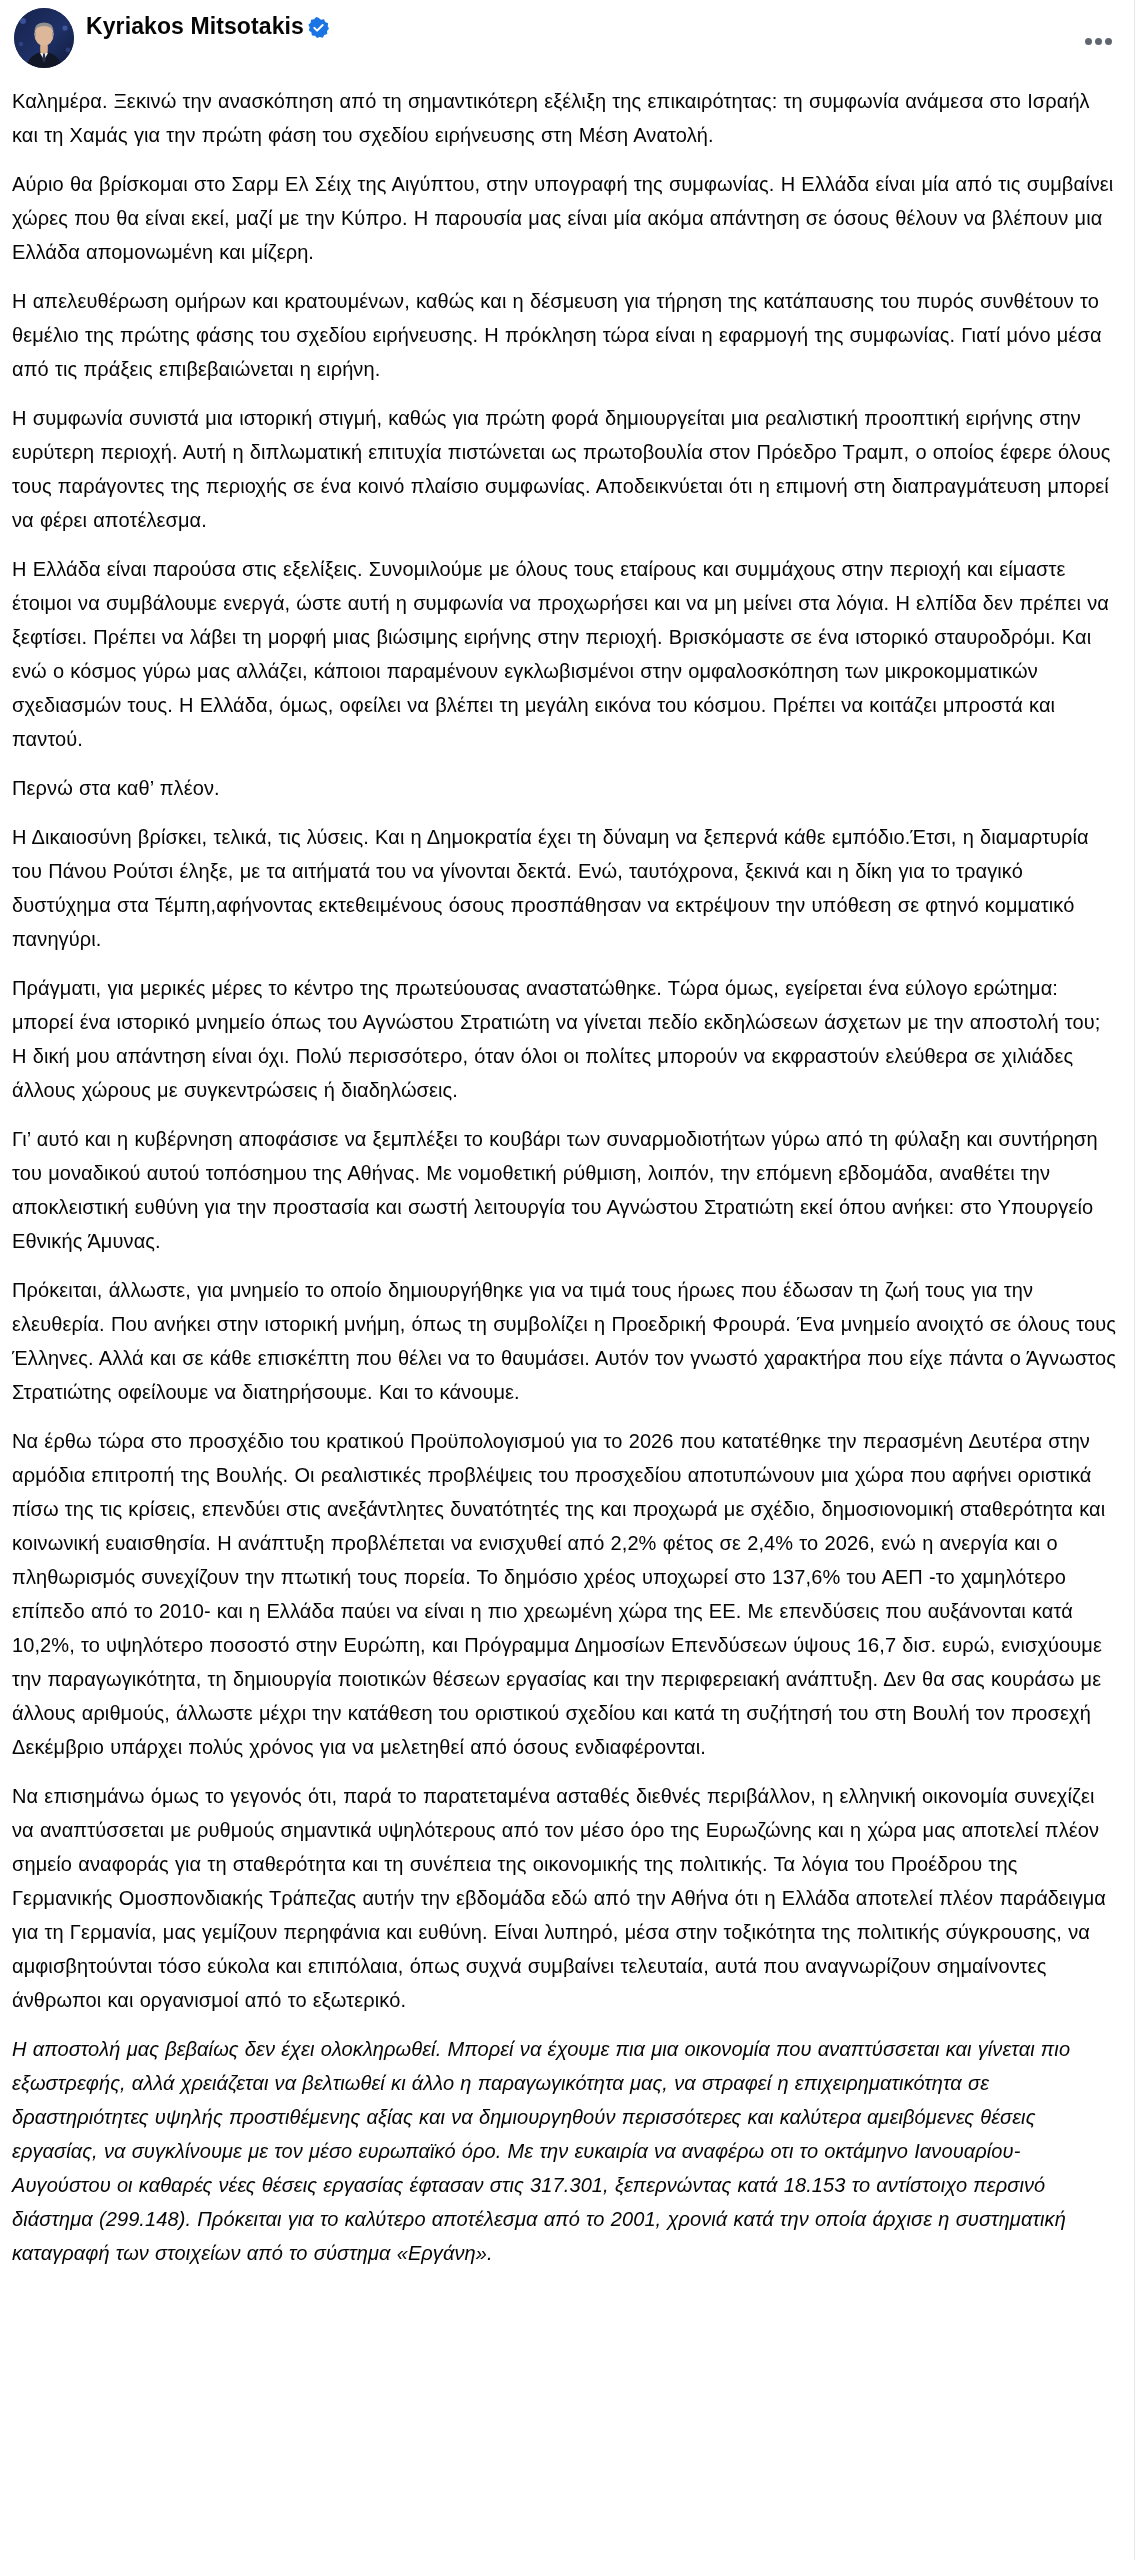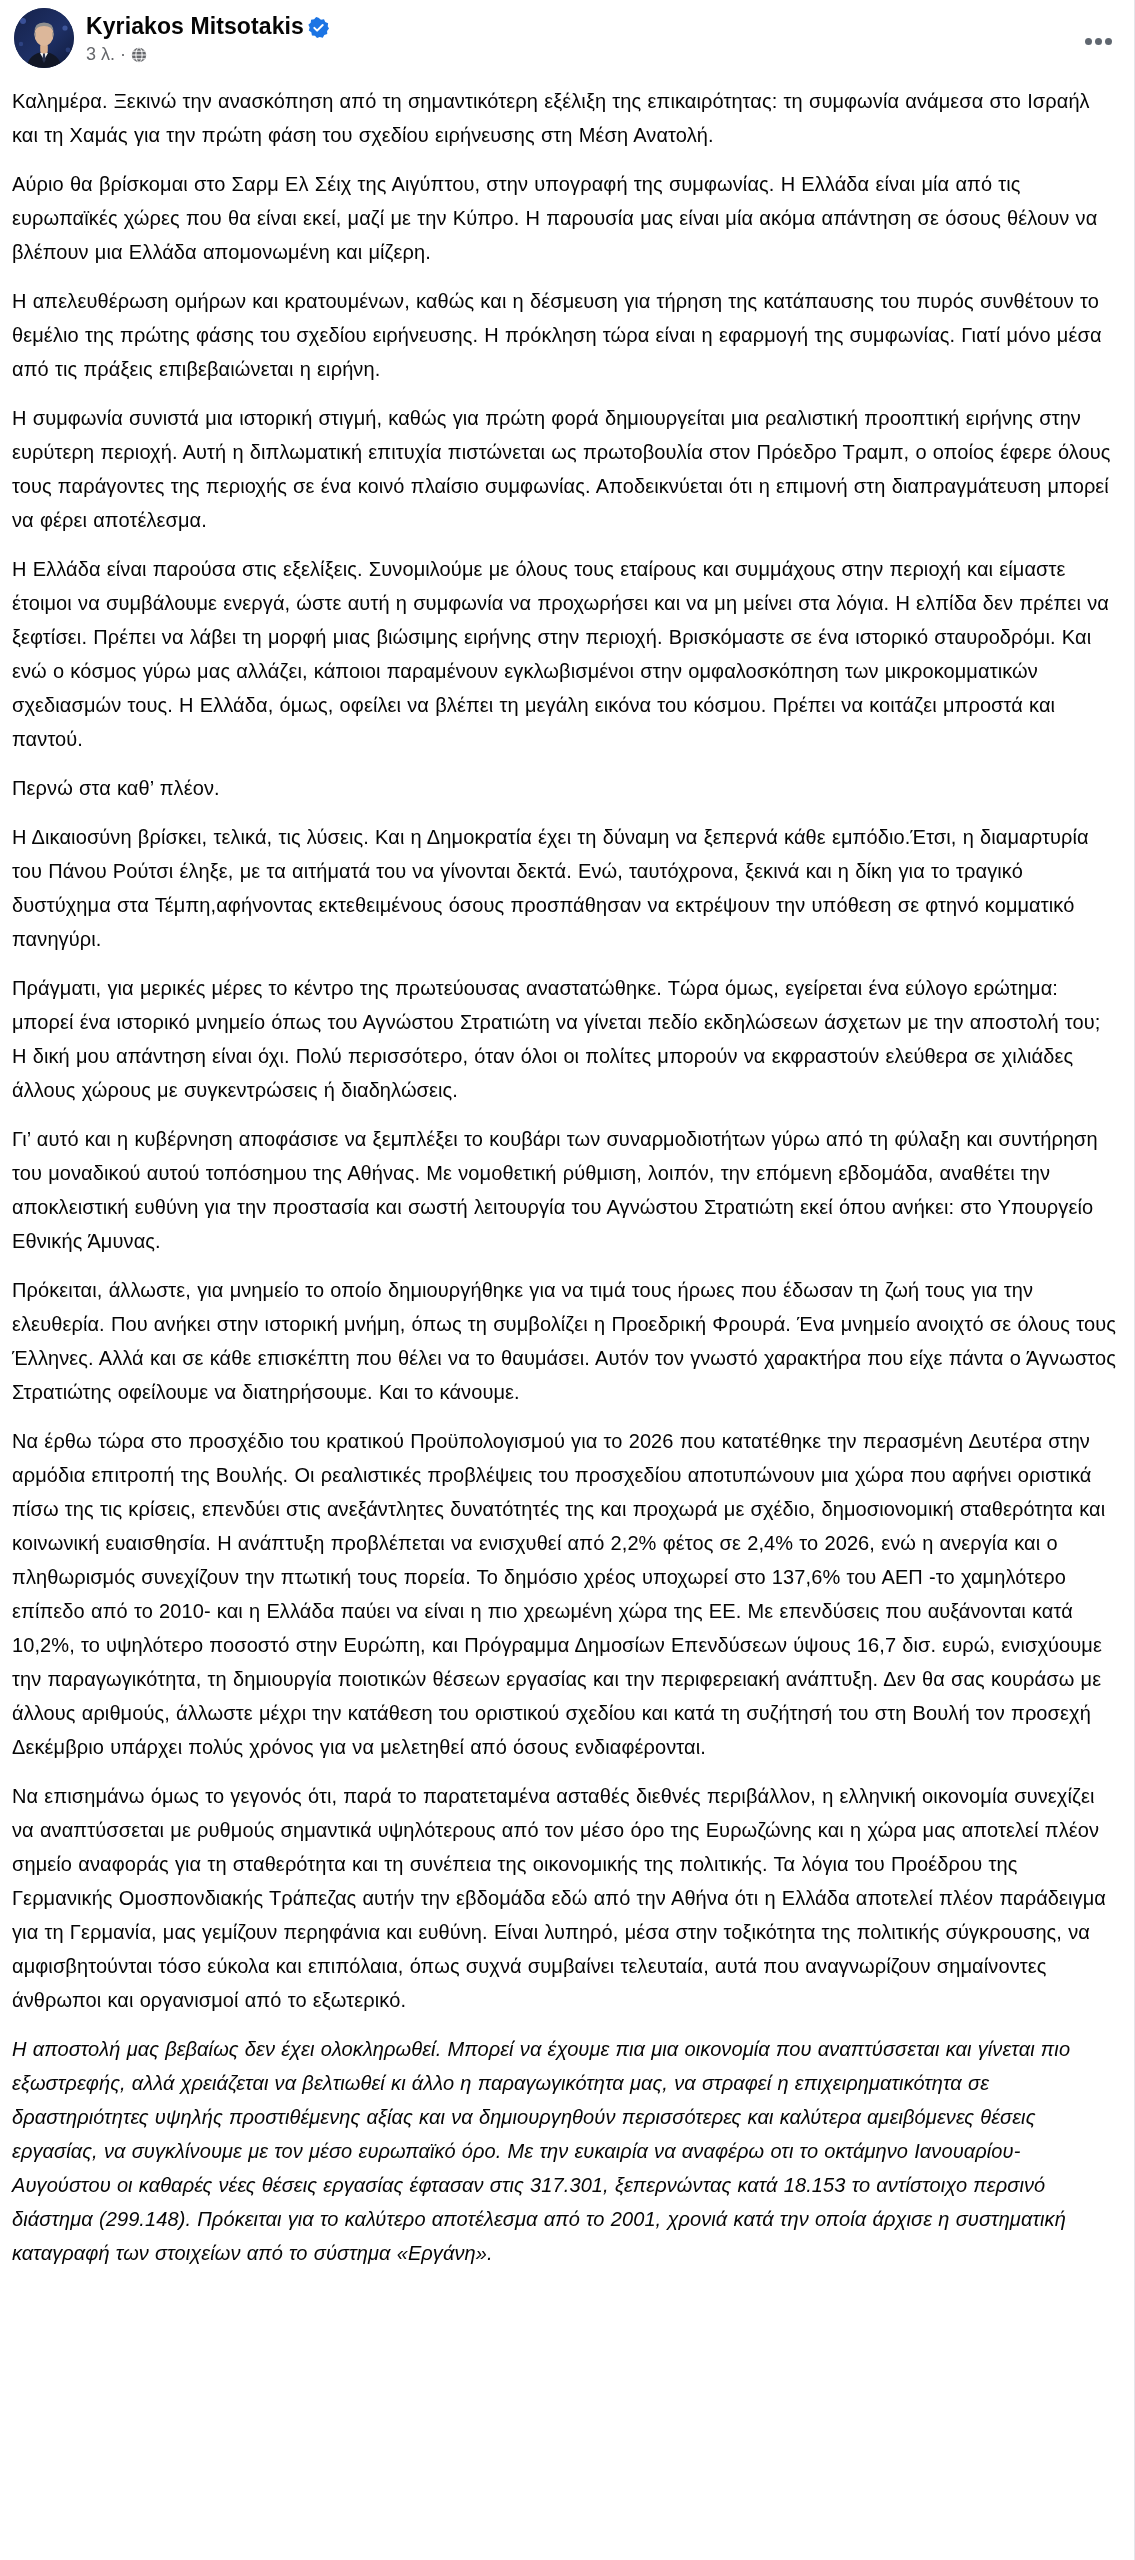--- a/index.html
+++ b/index.html
@@ -143,44 +143,33 @@
     <div class="header-info">
       <div class="author-row">
         <span class="author-name">Kyriakos Mitsotakis</span>
         <span class="verified-badge">
           <svg viewBox="0 0 24 24" width="21" height="21" aria-hidden="true">
             <path fill="#1b74e4" d="M12 0.8 L14.8 3 L18.3 2.5 L19.7 5.8 L23 7.2 L22.5 10.7 L24 13.2 L21.8 15.9 L22 19.4 L18.6 20.5 L16.9 23.6 L13.4 22.8 L10.3 24 L8 21.3 L4.5 21 L3.8 17.5 L0.9 15.5 L1.9 12.1 L0.4 8.9 L3.1 6.6 L3.5 3.1 L7 2.6 L9.3 0 Z"></path>
             <path d="M7.2 12.4 l3.2 3.2 L16.8 9.2" stroke="#ffffff" stroke-width="2.3" fill="none" stroke-linecap="round" stroke-linejoin="round"></path>
           </svg>
         </span>
       </div>
-      <div class="meta-row">
-        <span class="meta-timestamp">3 λ.</span>
-        <span class="meta-separator">·</span>
-        <span class="globe-wrap">
-          <svg viewBox="0 0 16 16" width="16" height="16" aria-hidden="true">
-            <circle cx="8" cy="8" r="7.2" fill="#65676b"></circle>
-            <ellipse cx="8" cy="8" rx="3.1" ry="7.2" fill="none" stroke="#ffffff" stroke-width="1"></ellipse>
-            <path d="M0.8 8 H15.2 M2 4.2 H14 M2 11.8 H14" stroke="#ffffff" stroke-width="1" fill="none"></path>
-          </svg>
-        </span>
-      </div>
     </div>
 
     <button class="more-btn" aria-label="more options">
       <span class="dot"></span>
       <span class="dot"></span>
       <span class="dot"></span>
     </button>
 
   </div>
 
   <div class="post-content">
       <p class="post-paragraph">Καλημέρα. Ξεκινώ την ανασκόπηση από τη σημαντικότερη εξέλιξη της επικαιρότητας: τη συμφωνία ανάμεσα στο Ισραήλ και τη Χαμάς για την πρώτη φάση του σχεδίου ειρήνευσης στη Μέση Ανατολή.</p>
-      <p class="post-paragraph">Αύριο θα βρίσκομαι στο Σαρμ Ελ Σέιχ της Αιγύπτου, στην υπογραφή της συμφωνίας. Η Ελλάδα είναι μία από τις ευρωπαϊκές χώρες που θα είναι εκεί, μαζί με την Κύπρο. Η παρουσία μας είναι μία ακόμα απάντηση σε όσους θέλουν να βλέπουν μια Ελλάδα απομονωμένη και μίζερη.</p>
+      <p class="post-paragraph">Αύριο θα βρίσκομαι στο Σαρμ Ελ Σέιχ της Αιγύπτου, στην υπογραφή της συμφωνίας. Η Ελλάδα είναι μία από τις συμβαίνει χώρες που θα είναι εκεί, μαζί με την Κύπρο. Η παρουσία μας είναι μία ακόμα απάντηση σε όσους θέλουν να βλέπουν μια Ελλάδα απομονωμένη και μίζερη.</p>
       <p class="post-paragraph">Η απελευθέρωση ομήρων και κρατουμένων, καθώς και η δέσμευση για τήρηση της κατάπαυσης του πυρός συνθέτουν το θεμέλιο της πρώτης φάσης του σχεδίου ειρήνευσης. Η πρόκληση τώρα είναι η εφαρμογή της συμφωνίας. Γιατί μόνο μέσα από τις πράξεις επιβεβαιώνεται η ειρήνη.</p>
       <p class="post-paragraph">Η συμφωνία συνιστά μια ιστορική στιγμή, καθώς για πρώτη φορά δημιουργείται μια ρεαλιστική προοπτική ειρήνης στην ευρύτερη περιοχή. Αυτή η διπλωματική επιτυχία πιστώνεται ως πρωτοβουλία στον Πρόεδρο Τραμπ, ο οποίος έφερε όλους τους παράγοντες της περιοχής σε ένα κοινό πλαίσιο συμφωνίας. Αποδεικνύεται ότι η επιμονή στη διαπραγμάτευση μπορεί να φέρει αποτέλεσμα.</p>
       <p class="post-paragraph">Η Ελλάδα είναι παρούσα στις εξελίξεις. Συνομιλούμε με όλους τους εταίρους και συμμάχους στην περιοχή και είμαστε έτοιμοι να συμβάλουμε ενεργά, ώστε αυτή η συμφωνία να προχωρήσει και να μη μείνει στα λόγια. Η ελπίδα δεν πρέπει να ξεφτίσει. Πρέπει να λάβει τη μορφή μιας βιώσιμης ειρήνης στην περιοχή. Βρισκόμαστε σε ένα ιστορικό σταυροδρόμι. Και ενώ ο κόσμος γύρω μας αλλάζει, κάποιοι παραμένουν εγκλωβισμένοι στην ομφαλοσκόπηση των μικροκομματικών σχεδιασμών τους. Η Ελλάδα, όμως, οφείλει να βλέπει τη μεγάλη εικόνα του κόσμου. Πρέπει να κοιτάζει μπροστά και παντού.</p>
       <p class="post-paragraph">Περνώ στα καθ’ πλέον.</p>
       <p class="post-paragraph">Η Δικαιοσύνη βρίσκει, τελικά, τις λύσεις. Και η Δημοκρατία έχει τη δύναμη να ξεπερνά κάθε εμπόδιο.Έτσι, η διαμαρτυρία του Πάνου Ρούτσι έληξε, με τα αιτήματά του να γίνονται δεκτά. Ενώ, ταυτόχρονα, ξεκινά και η δίκη για το τραγικό δυστύχημα στα Τέμπη,αφήνοντας εκτεθειμένους όσους προσπάθησαν να εκτρέψουν την υπόθεση σε φτηνό κομματικό πανηγύρι.</p>
       <p class="post-paragraph">Πράγματι, για μερικές μέρες το κέντρο της πρωτεύουσας αναστατώθηκε. Τώρα όμως, εγείρεται ένα εύλογο ερώτημα: μπορεί ένα ιστορικό μνημείο όπως του Αγνώστου Στρατιώτη να γίνεται πεδίο εκδηλώσεων άσχετων με την αποστολή του; Η δική μου απάντηση είναι όχι. Πολύ περισσότερο, όταν όλοι οι πολίτες μπορούν να εκφραστούν ελεύθερα σε χιλιάδες άλλους χώρους με συγκεντρώσεις ή διαδηλώσεις.</p>
       <p class="post-paragraph">Γι’ αυτό και η κυβέρνηση αποφάσισε να ξεμπλέξει το κουβάρι των συναρμοδιοτήτων γύρω από τη φύλαξη και συντήρηση του μοναδικού αυτού τοπόσημου της Αθήνας. Με νομοθετική ρύθμιση, λοιπόν, την επόμενη εβδομάδα, αναθέτει την αποκλειστική ευθύνη για την προστασία και σωστή λειτουργία του Αγνώστου Στρατιώτη εκεί όπου ανήκει: στο Υπουργείο Εθνικής Άμυνας.</p>
       <p class="post-paragraph">Πρόκειται, άλλωστε, για μνημείο το οποίο δημιουργήθηκε για να τιμά τους ήρωες που έδωσαν τη ζωή τους για την ελευθερία. Που ανήκει στην ιστορική μνήμη, όπως τη συμβολίζει η Προεδρική Φρουρά. Ένα μνημείο ανοιχτό σε όλους τους Έλληνες. Αλλά και σε κάθε επισκέπτη που θέλει να το θαυμάσει. Αυτόν τον γνωστό χαρακτήρα που είχε πάντα ο Άγνωστος Στρατιώτης οφείλουμε να διατηρήσουμε. Και το κάνουμε.</p>
       <p class="post-paragraph">Να έρθω τώρα στο προσχέδιο του κρατικού Προϋπολογισμού για το 2026 που κατατέθηκε την περασμένη Δευτέρα στην αρμόδια επιτροπή της Βουλής. Οι ρεαλιστικές προβλέψεις του προσχεδίου αποτυπώνουν μια χώρα που αφήνει οριστικά πίσω της τις κρίσεις, επενδύει στις ανεξάντλητες δυνατότητές της και προχωρά με σχέδιο, δημοσιονομική σταθερότητα και κοινωνική ευαισθησία. Η ανάπτυξη προβλέπεται να ενισχυθεί από 2,2% φέτος σε 2,4% το 2026, ενώ η ανεργία και ο πληθωρισμός συνεχίζουν την πτωτική τους πορεία. Το δημόσιο χρέος υποχωρεί στο 137,6% του ΑΕΠ -το χαμηλότερο επίπεδο από το 2010- και η Ελλάδα παύει να είναι η πιο χρεωμένη χώρα της ΕΕ. Με επενδύσεις που αυξάνονται κατά 10,2%, το υψηλότερο ποσοστό στην Ευρώπη, και Πρόγραμμα Δημοσίων Επενδύσεων ύψους 16,7 δισ. ευρώ, ενισχύουμε την παραγωγικότητα, τη δημιουργία ποιοτικών θέσεων εργασίας και την περιφερειακή ανάπτυξη. Δεν θα σας κουράσω με άλλους αριθμούς, άλλωστε μέχρι την κατάθεση του οριστικού σχεδίου και κατά τη συζήτησή του στη Βουλή τον προσεχή Δεκέμβριο υπάρχει πολύς χρόνος για να μελετηθεί από όσους ενδιαφέρονται.</p>
       <p class="post-paragraph">Να επισημάνω όμως το γεγονός ότι, παρά το παρατεταμένα ασταθές διεθνές περιβάλλον, η ελληνική οικονομία συνεχίζει να αναπτύσσεται με ρυθμούς σημαντικά υψηλότερους από τον μέσο όρο της Ευρωζώνης και η χώρα μας αποτελεί πλέον σημείο αναφοράς για τη σταθερότητα και τη συνέπεια της οικονομικής της πολιτικής. Τα λόγια του Προέδρου της Γερμανικής Ομοσπονδιακής Τράπεζας αυτήν την εβδομάδα εδώ από την Αθήνα ότι η Ελλάδα αποτελεί πλέον παράδειγμα για τη Γερμανία, μας γεμίζουν περηφάνια και ευθύνη. Είναι λυπηρό, μέσα στην τοξικότητα της πολιτικής σύγκρουσης, να αμφισβητούνται τόσο εύκολα και επιπόλαια, όπως συχνά συμβαίνει τελευταία, αυτά που αναγνωρίζουν σημαίνοντες άνθρωποι και οργανισμοί από το εξωτερικό.</p>

